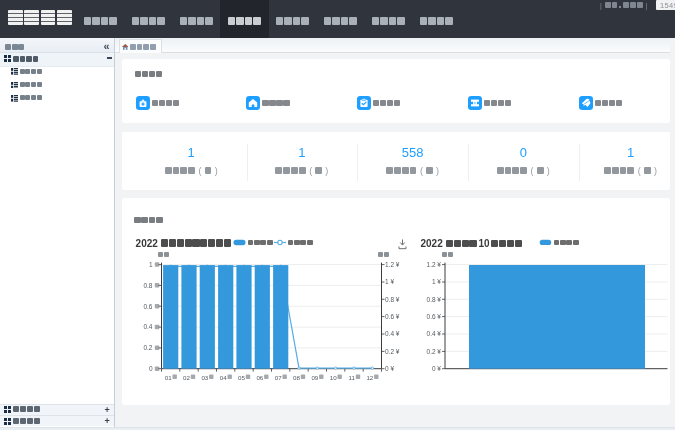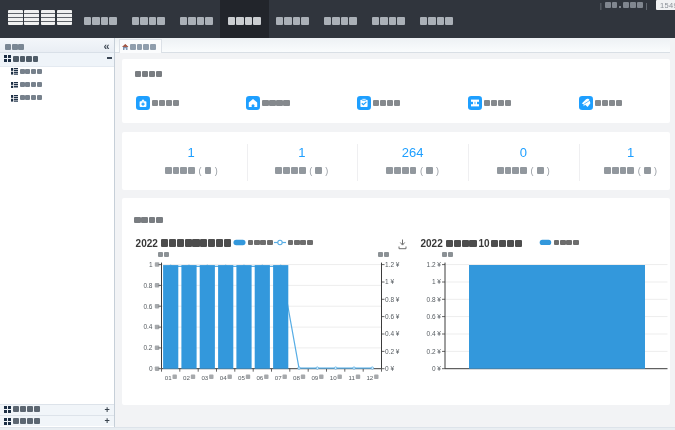--- a/index.html
+++ b/index.html
@@ -273,21 +273,21 @@
     <span class="r" style="left:0;top:0;position:static;gap:1px;color:#707780">
       <i style="width:6.8px;height:6.8px"></i>
       <i style="width:6.8px;height:6.8px"></i>
       <i style="width:6.8px;height:6.8px"></i>
       <i style="width:6.8px;height:6.8px"></i>
       <b style="font-weight:400;font-size:9px;opacity:.75;margin:0 2.2px 0 2.6px">(</b>
       <i style="width:6.8px;height:6.8px"></i>
       <b style="font-weight:400;font-size:9px;opacity:.75;margin:0 0 0 2.2px">)</b>
     </span>
   </div>
-<div class="num" style="left:382.6px;top:144.5px">264</div>
+<div class="num" style="left:382.6px;top:144.5px">558</div>
 <div class="a" style="left:357.6px;top:165.8px;width:110px;display:flex;justify-content:center;color:#707780">
     <span class="r" style="left:0;top:0;position:static;gap:1px;color:#707780">
       <i style="width:6.8px;height:6.8px"></i>
       <i style="width:6.8px;height:6.8px"></i>
       <i style="width:6.8px;height:6.8px"></i>
       <i style="width:6.8px;height:6.8px"></i>
       <b style="font-weight:400;font-size:9px;opacity:.75;margin:0 2.2px 0 2.6px">(</b>
       <i style="width:6.8px;height:6.8px"></i>
       <b style="font-weight:400;font-size:9px;opacity:.75;margin:0 0 0 2.2px">)</b>
     </span>

